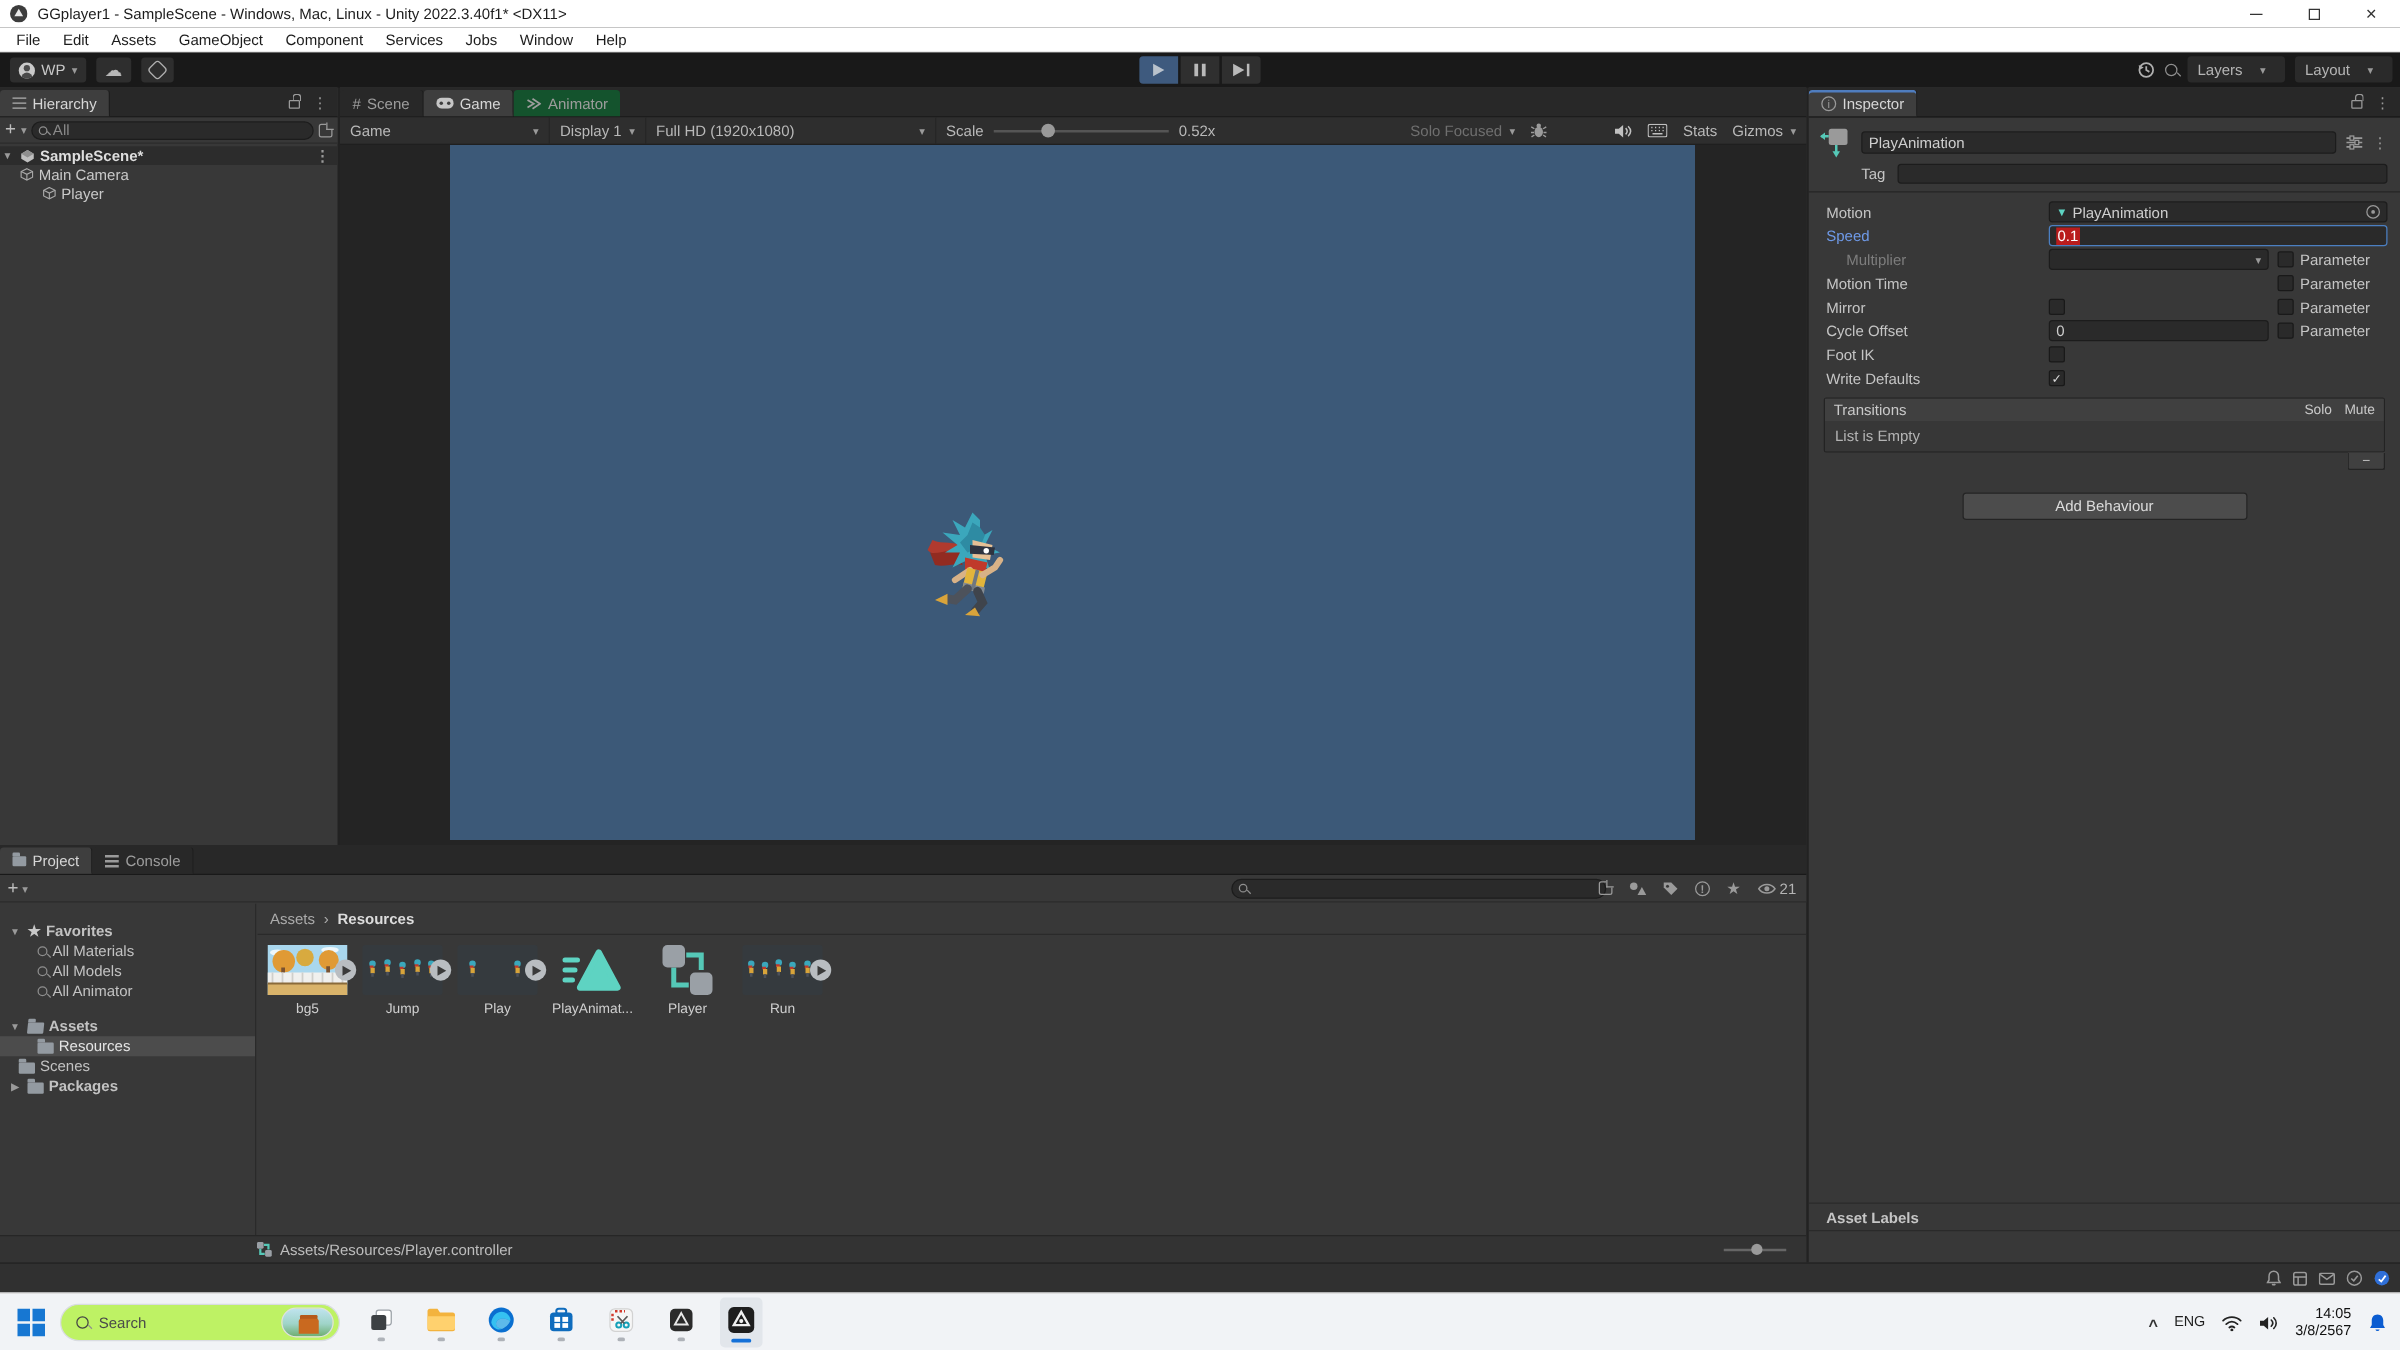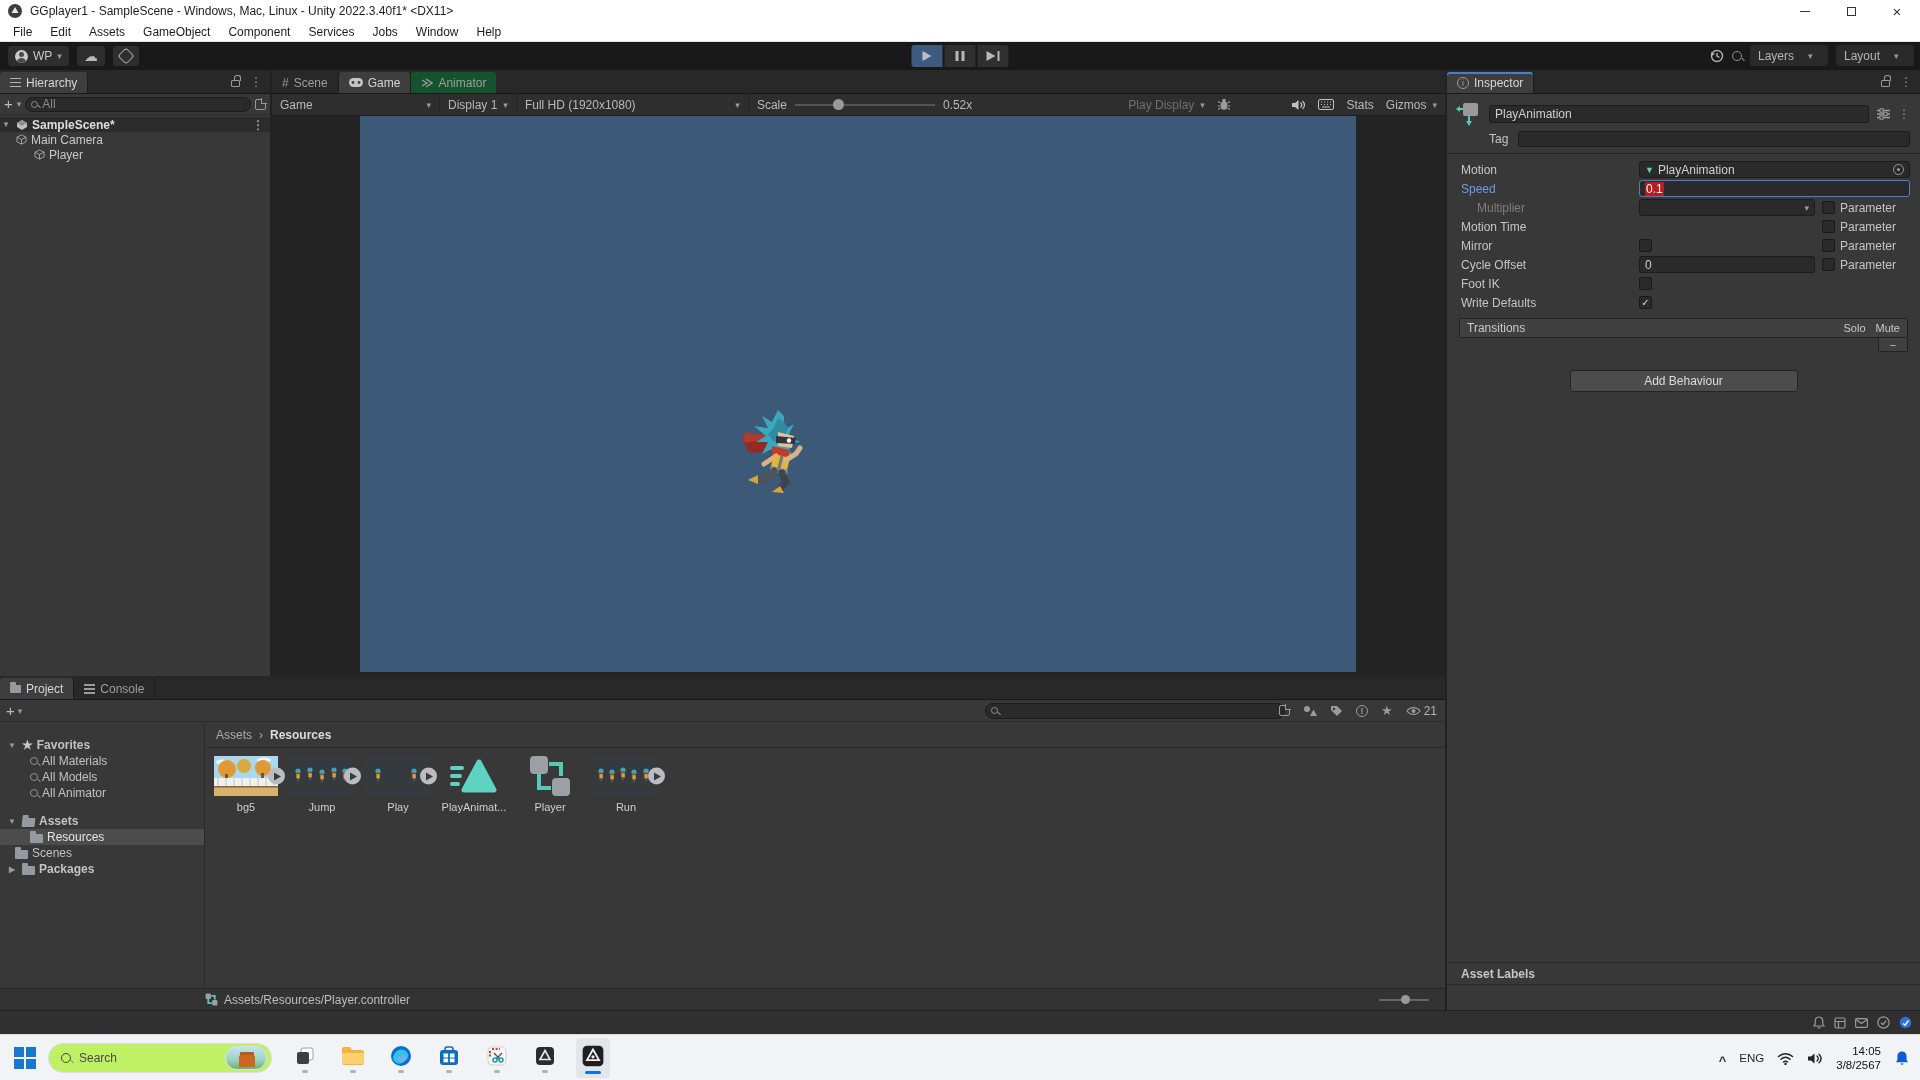--- a/index.html
+++ b/index.html
@@ -296,21 +296,21 @@
         <span class="caret" style="margin-left:auto">▾</span>
       </div>
       <div class="gseg" style="border-right:none;gap:8px">
         <span>Scale</span>
         <div class="scale-track">
             <i class="scale-knob"></i>
           </div>
         <span>0.52x</span>
       </div>
       <div class="gseg" style="border-right:none;margin-left:140px;color:#6f6f6f">
-        <span>Play Display</span>
+        <span>Solo Focused</span>
         <span class="caret">▾</span>
       </div>
       <svg width="14" height="13" viewBox="0 0 14 13" style="margin-left:4px">
           <ellipse cx="7" cy="7.5" rx="3.4" ry="4.2" fill="#9a9a9a"></ellipse>
           <circle cx="7" cy="2.6" r="1.8" fill="#9a9a9a"></circle>
           <path d="M3.5 5 L1 3.5 M3.2 8 H0.8 M3.5 10 L1.2 11.5 M10.5 5 L13 3.5 M10.8 8 H13.2 M10.5 10 L12.8 11.5" stroke="#9a9a9a" stroke-width="1.1"></path>
         </svg>
       <div style="margin-left:auto;display:flex;align-items:center;gap:12px;padding-right:8px">
         <svg width="15" height="12" viewBox="0 0 15 12">
             <path d="M1 4 H4 L7.5 1 V11 L4 8 H1 Z" fill="#c0c0c0"></path>
@@ -463,20 +463,23 @@
           </div>
       </div>
 
       <div class="trans">
         <div class="trans-h" style="color:#c9c9c9">
           <span>Transitions</span>
           <span style="margin-left:auto;display:flex;gap:10px;font-size:11px">
             <span>Solo</span>
             <span>Mute</span>
           </span>
+        </div>
+        <div class="trans-b">
+          <span>List is Empty</span>
         </div>
       </div>
       <div class="minusbox">
           <span>−</span>
         </div>
 
       <div class="addb">
         <span>Add Behaviour</span>
       </div>
     </div>

